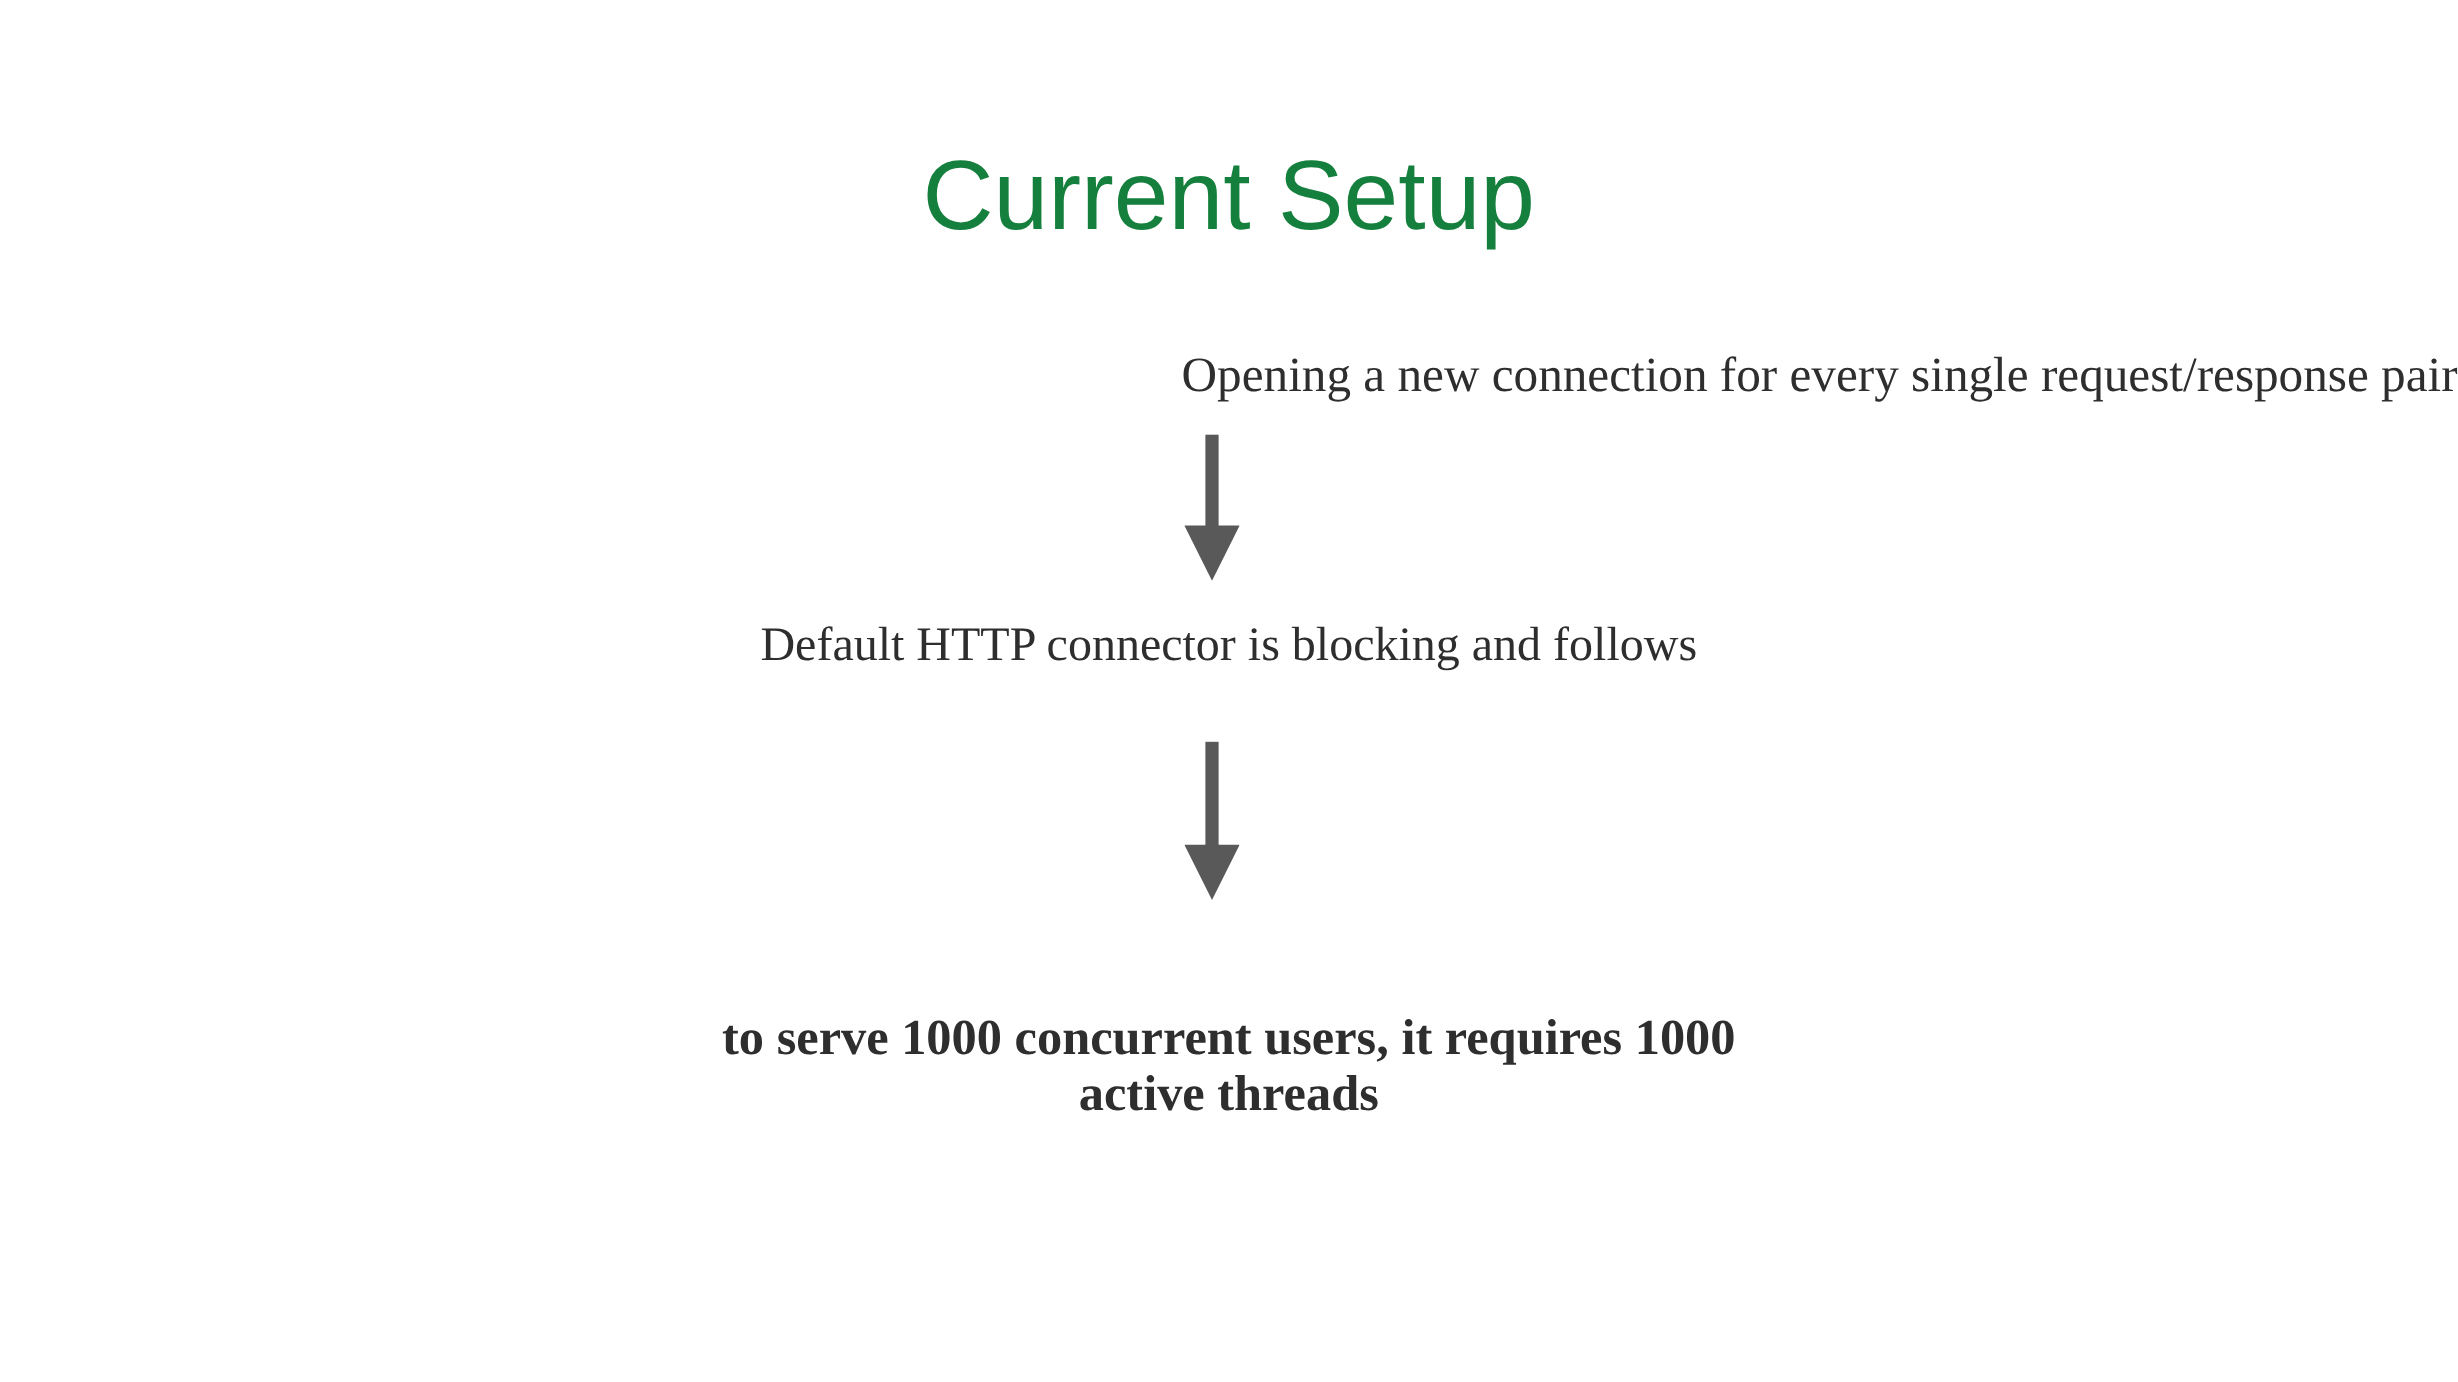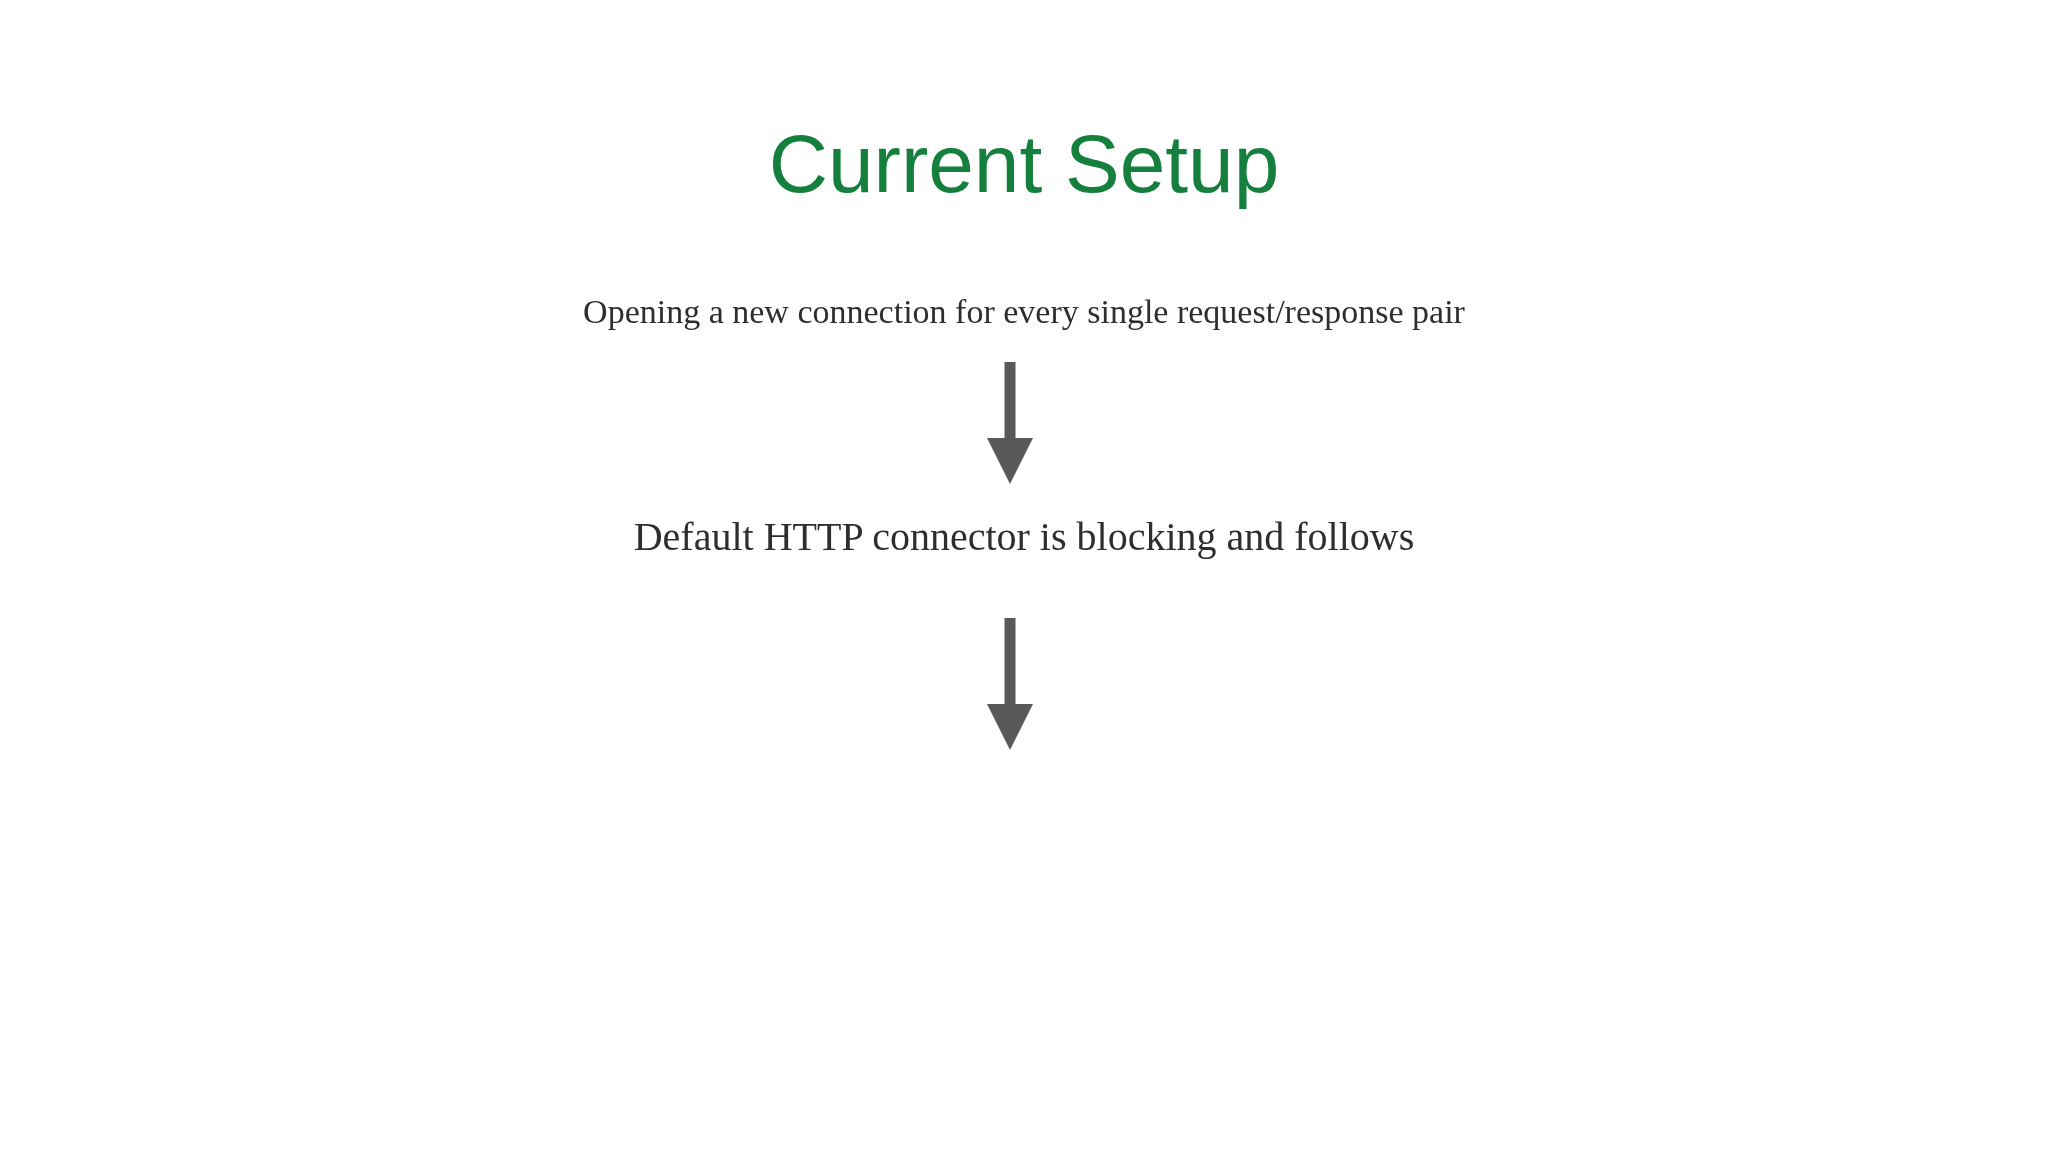--- a/index.html
+++ b/index.html
@@ -29,22 +29,23 @@
   .step {
     position: absolute;
     left: 0;
     width: 100%;
     text-align: center;
     font-family: "Liberation Serif", serif;
     color: #2e2e2e;
   }
   .step-1 {
     top: 287px;
-    font-size: 34px;
+    font-size: 41px;
     line-height: 50px;
+    text-align: right;
   }
   .step-2 {
     top: 512px;
     font-size: 40px;
     line-height: 49px;
   }
   .step-3 {
     top: 842px;
     font-size: 42px;
     line-height: 47px;
@@ -81,14 +82,18 @@
     <div>Default HTTP connector is blocking and follows</div>
   </div>
 
   <div class="flow-arrow flow-arrow-2">
     <svg width="46" height="132" viewBox="0 0 46 132" xmlns="http://www.w3.org/2000/svg">
       <rect x="17.5" y="0" width="11" height="89" fill="#595959"></rect>
       <polygon points="0,86 46,86 23,132" fill="#595959"></polygon>
     </svg>
   </div>
 
+  <div class="step step-3">
+    <div>to serve 1000 concurrent users, it requires 1000</div>
+    <div>active threads</div>
+  </div>
 
 </div>
 
 </body></html>

